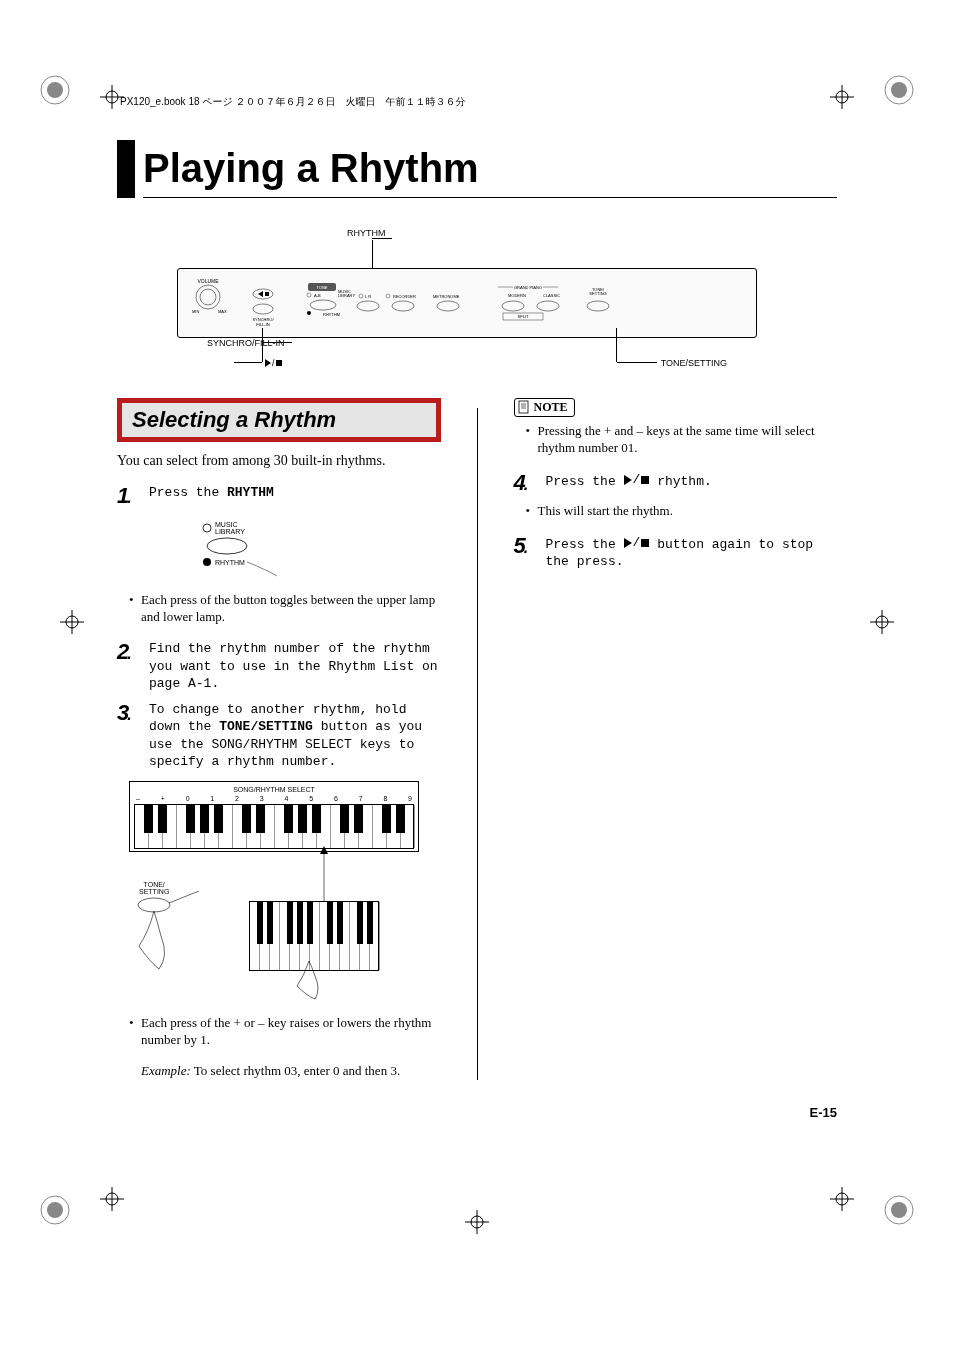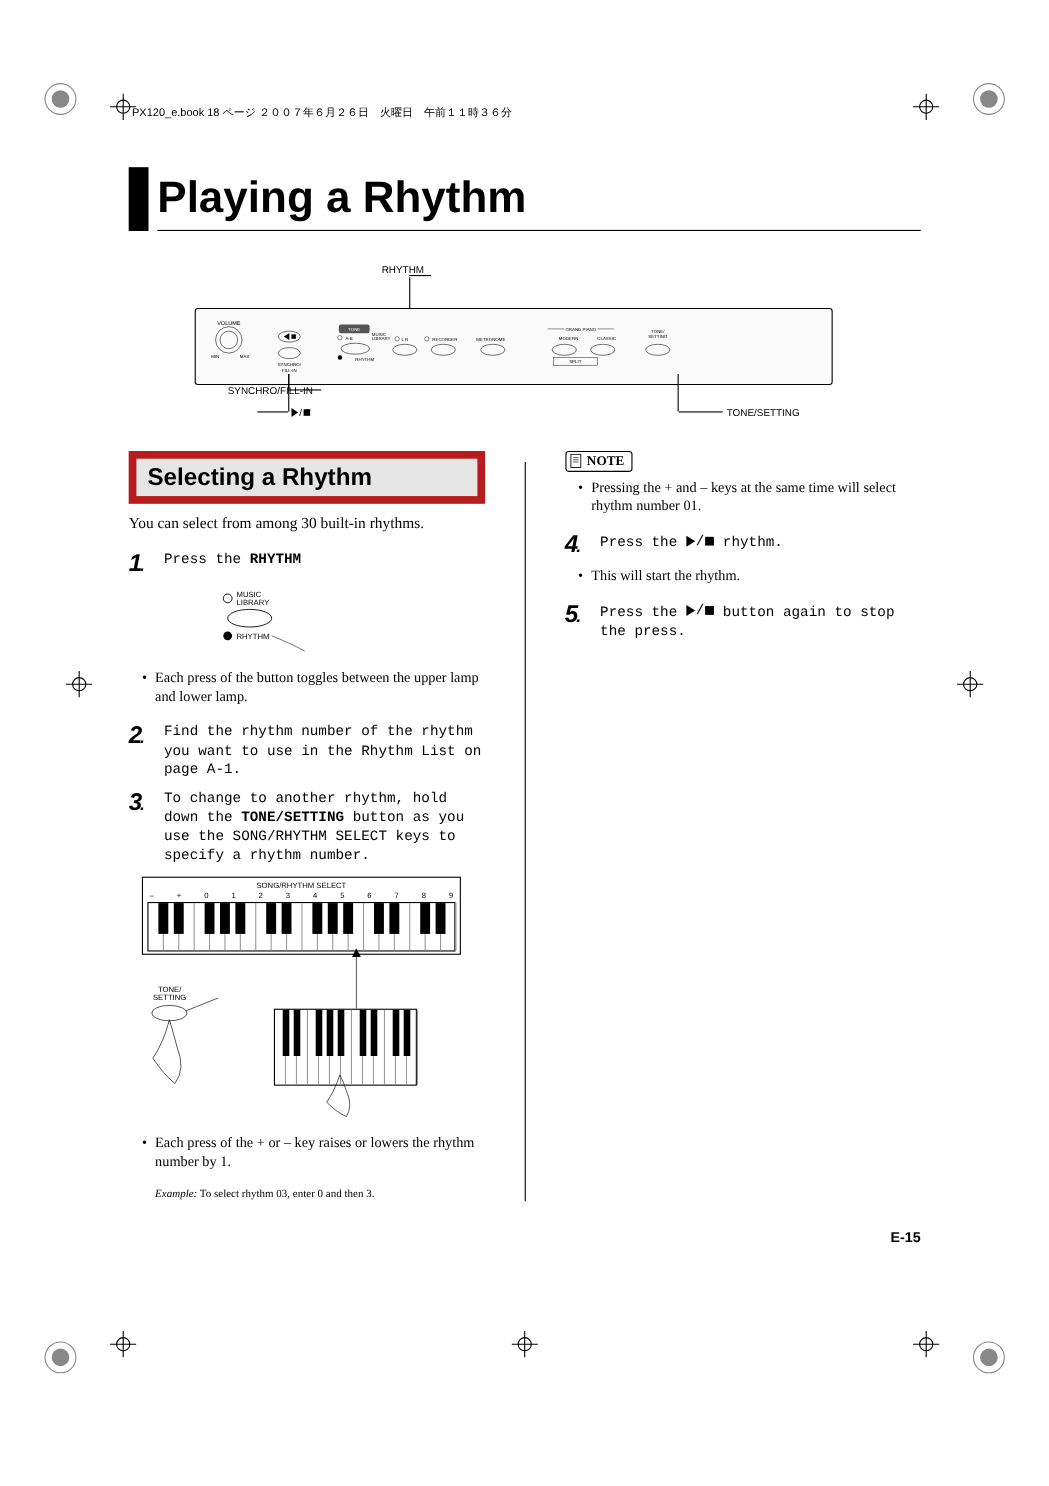--- a/index.html
+++ b/index.html
@@ -32,21 +32,21 @@
     position: absolute;
     top: 95px;
     left: 120px;
     font-size: 10px;
     font-family: sans-serif;
   }
 
   .page {
     position: relative;
     width: 720px;
-    margin: 12px auto;
+    margin: 0 auto;
     padding-top: 140px;
     padding-bottom: 200px;
     min-height: 1300px;
   }
 
   
   .chapter-title-wrap {
     display: flex;
     align-items: stretch;
     margin-bottom: 30px;
@@ -105,23 +105,24 @@
   .col-divider {
     width: 1px;
     background: #000;
     align-self: stretch;
     margin-top: 10px;
   }
 
   
   .section-heading {
     background: #e5e5e5;
-    border: 7px solid #b91c1c;
+    border: 5px solid #b91c1c;
     font-family: Arial, Helvetica, sans-serif;
     font-weight: bold;
+    font-style: italic;
     font-size: 22px;
     padding: 4px 10px;
     margin-bottom: 10px;
   }
 
   .body-text {
     font-size: 14px;
     margin-bottom: 14px;
     line-height: 1.3;
   }
@@ -179,21 +180,21 @@
   }
 
   .big-diagram {
     width: 300px;
     height: 220px;
     margin: 10px 0 14px 12px;
     position: relative;
   }
 
   .example-line {
-    font-size: 10px;
+    font-size: 13px;
     margin-left: 24px;
     line-height: 1.3;
   }
   .example-line .ital { font-style: italic; }
 
   
   .note-wrap { margin-bottom: 10px; }
   .note-label {
     display: inline-flex;
     border: 1px solid #000;

